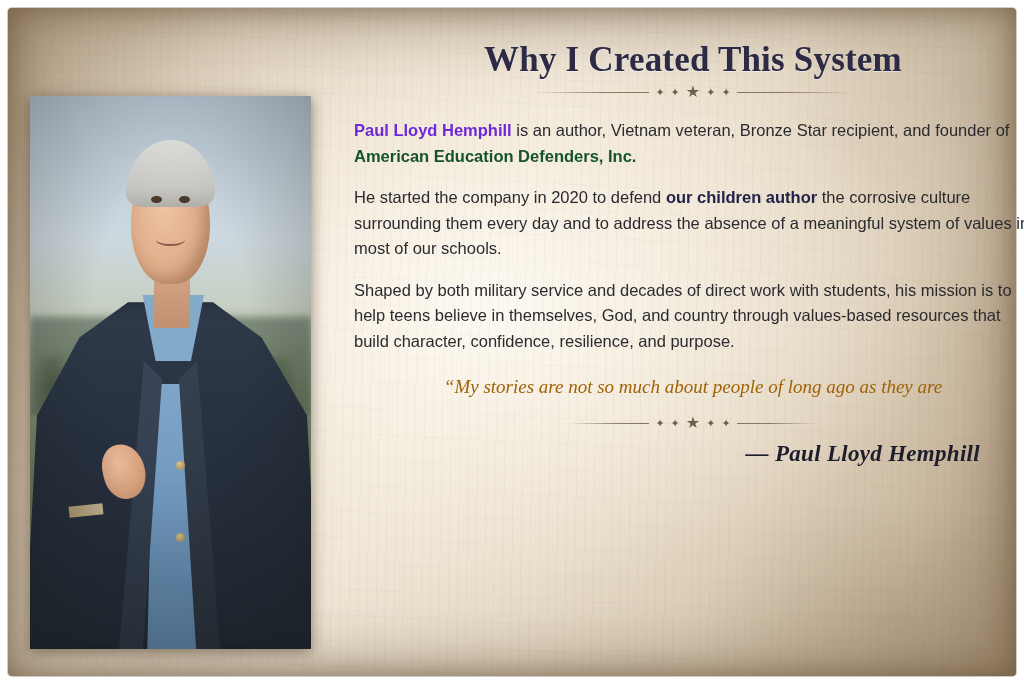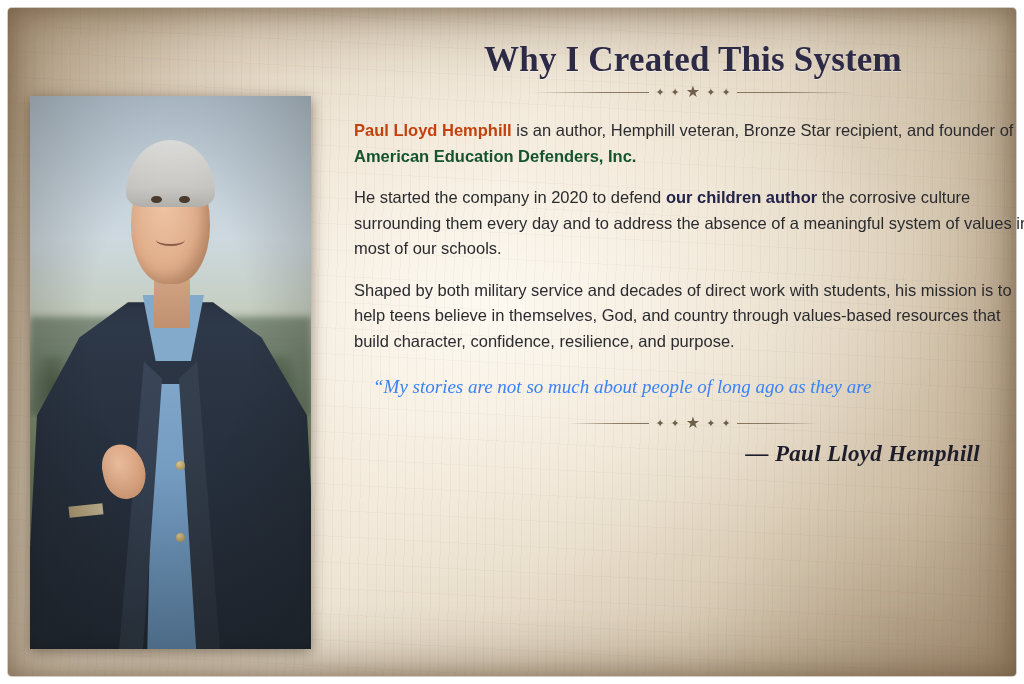--- a/index.html
+++ b/index.html
@@ -221,32 +221,32 @@
     font-family: "Liberation Sans", sans-serif;
     font-size: 16.5px;
     line-height: 1.55;
     color: #2b2b2f;
     margin: 0 0 16px 0;
   }
   p.body .name,
   p.body .org,
   p.body .hl {
     font-weight: bold;
-    color: #c2410c;
+    color: #6d28d9;
   }
   p.body .org { color: #14532d; }
   p.body .hl { color: #23234a; }
 
   .quote {
     font-family: "Liberation Serif", serif;
     font-style: italic;
     font-size: 19px;
     line-height: 1.5;
-    color: #3b82f6;
-    text-align: left;
+    color: #a16207;
+    text-align: center;
     margin: 18px auto 0 auto;
     width: 640px;
   }
 
   .signature {
     font-family: "Liberation Serif", serif;
     font-style: italic;
     font-size: 23px;
     color: #1d1d2b;
     text-align: right;
@@ -298,21 +298,21 @@
       <span class="line"></span>
       <span class="star">✦</span>
       <span class="star">✦</span>
       <span class="star big">★</span>
       <span class="star">✦</span>
       <span class="star">✦</span>
       <span class="line right"></span>
     </div>
 
     <p class="body">
-      <span class="name">Paul Lloyd Hemphill</span><span> is an author, Hemphill veteran, Bronze Star recipient, and founder of </span><span class="org">American Education Defenders, Inc.</span>
+      <span class="name">Paul Lloyd Hemphill</span><span> is an author, Vietnam veteran, Bronze Star recipient, and founder of </span><span class="org">American Education Defenders, Inc.</span>
     </p>
 
     <p class="body">
       <span>He started the company in 2020 to defend </span><span class="hl">our children author</span><span> the corrosive culture surrounding them every day and to address the absence of a meaningful system of values in most of our schools.</span>
     </p>
 
 
     <p class="body">
       <span>Shaped by both military service and decades of direct work with students, his mission is to help teens believe in themselves, God, and country through values-based resources that build character, confidence, resilience, and purpose.</span>
     </p>

